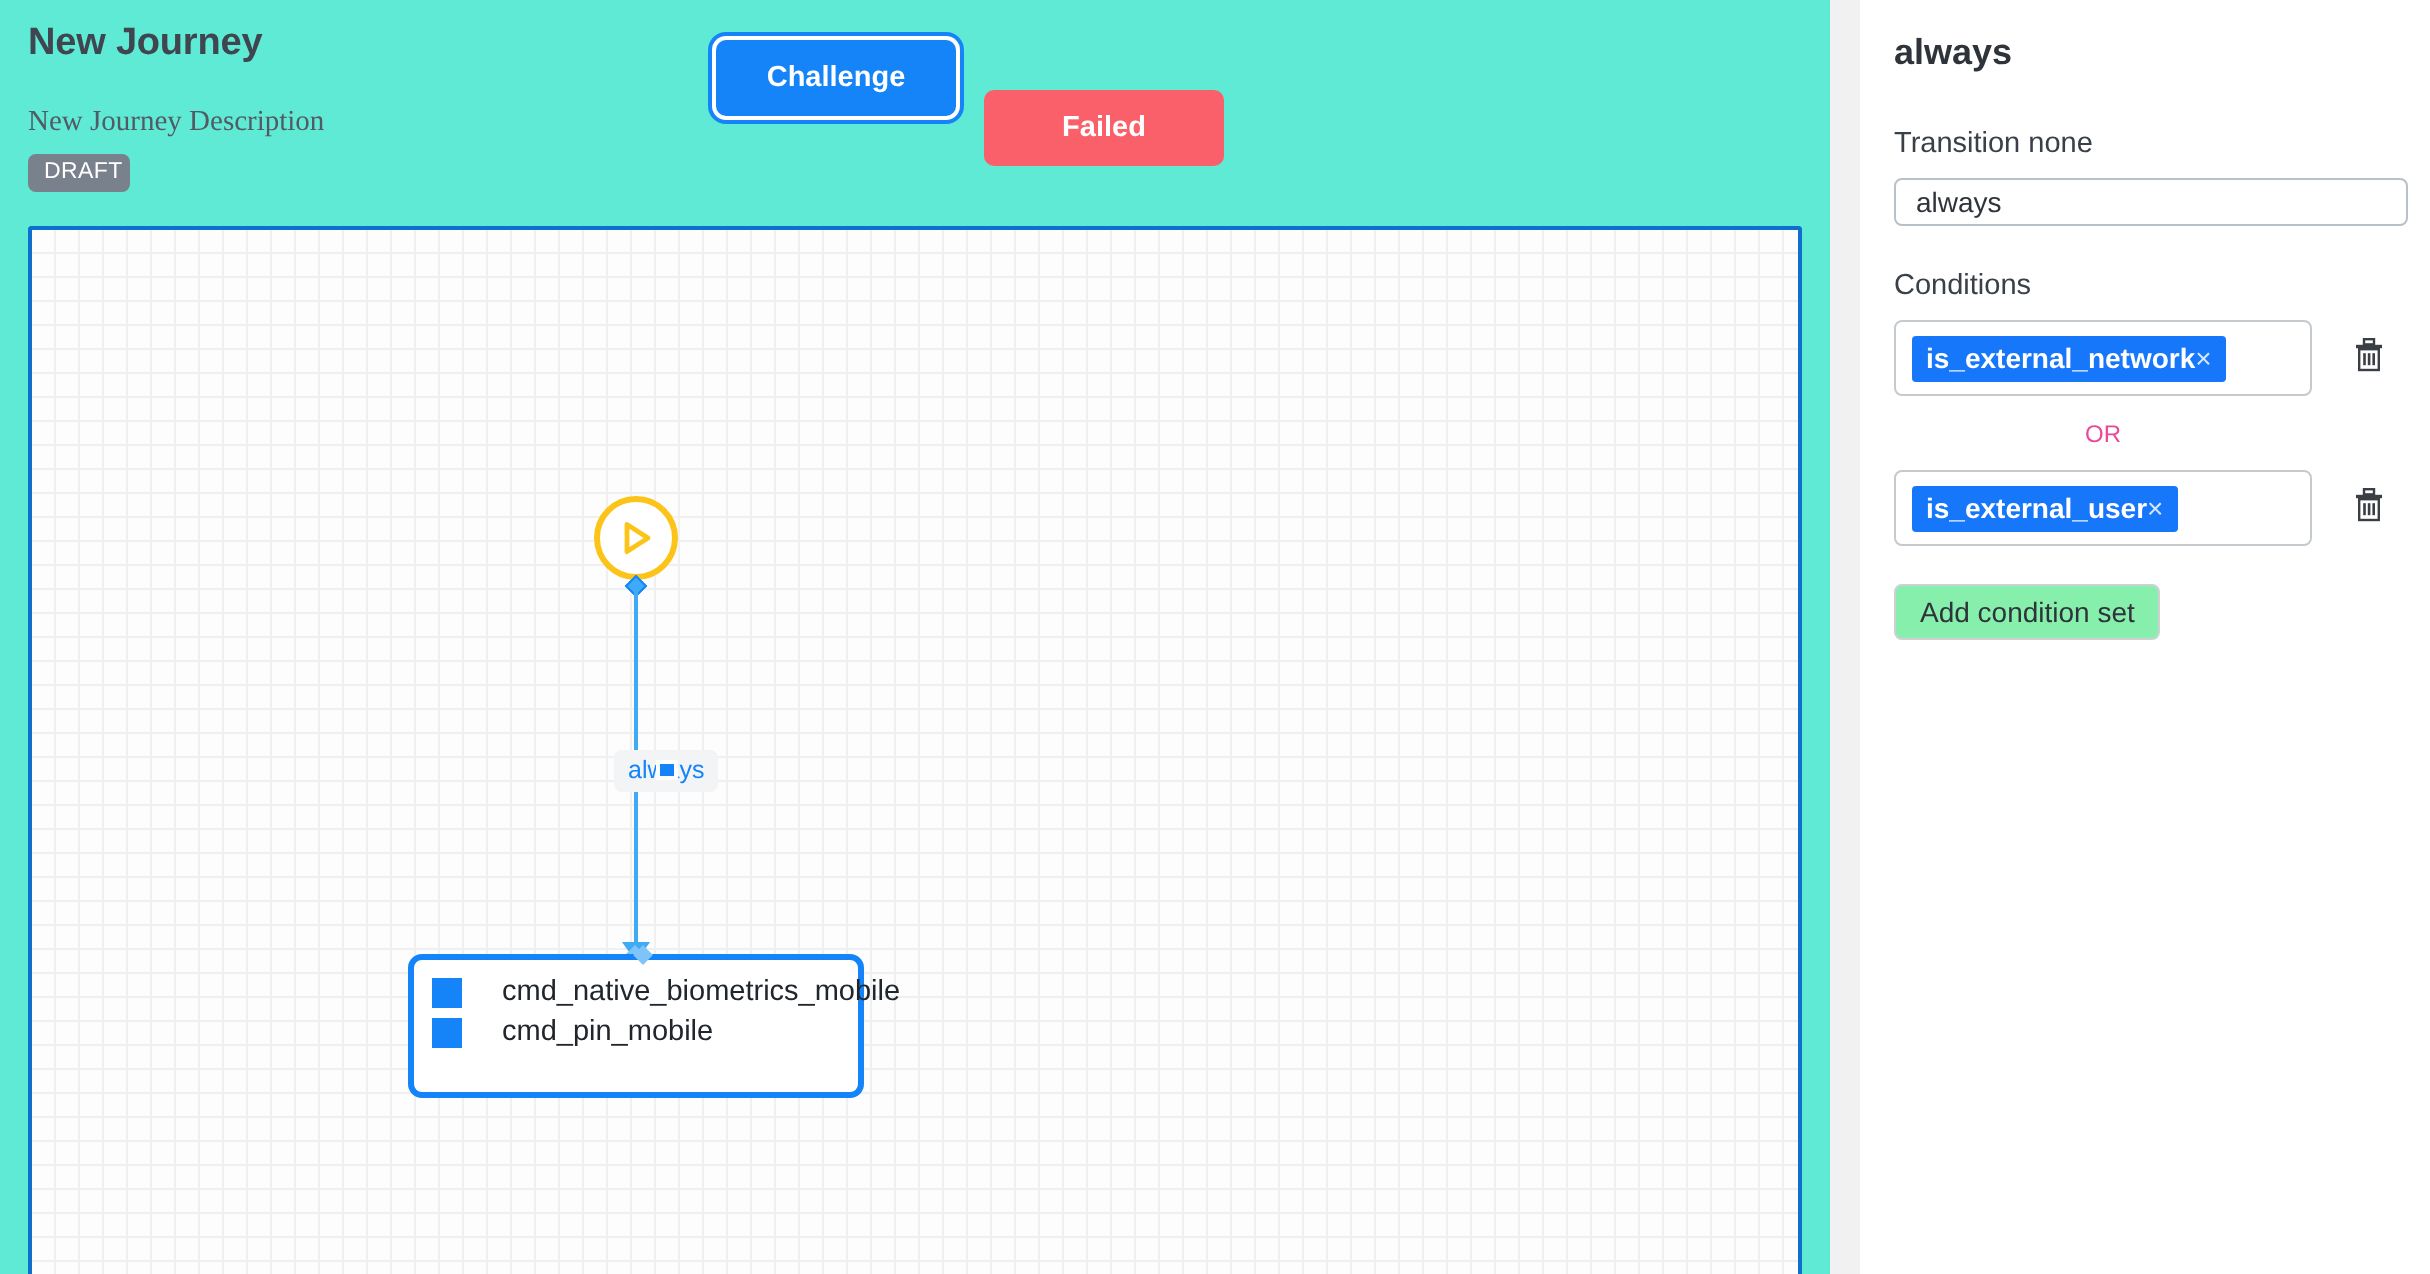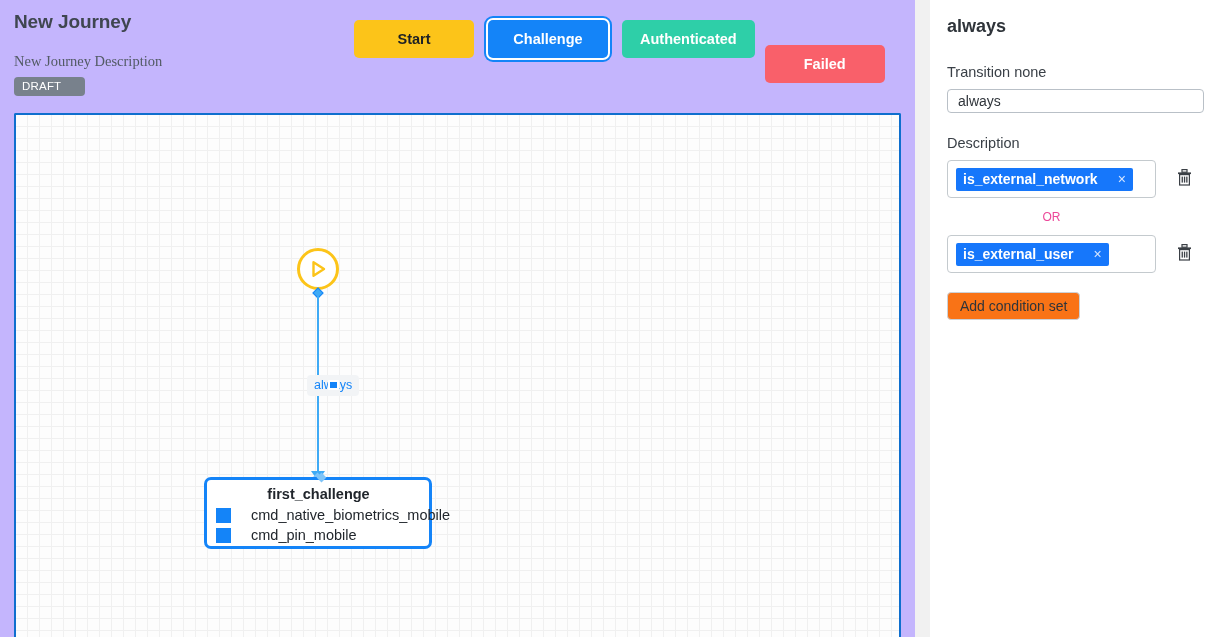--- a/index.html
+++ b/index.html
@@ -17,21 +17,21 @@
     width: 1215px;
     height: 637px;
     display: flex;
   }
 
   
   .editor {
     position: relative;
     width: 915px;
     height: 637px;
-    background: #c4b5fd;
+    background: #5eead4;
     flex: 0 0 915px;
   }
 
   .journey-header {
     position: absolute;
     left: 14px;
     top: 10px;
     width: 330px;
   }
   .journey-title {
@@ -44,21 +44,21 @@
   .journey-desc {
     font-size: 14.5px;
     color: #525a64;
     line-height: 20px;
     margin-top: 17px;
     font-family: Liberation Serif, serif;
   }
   .draft-badge {
     display: inline-block;
     margin-top: 6px;
-    padding: 2px 24px 3px 8px;
+    padding: 2px 4px 3px 8px;
     background: #78818c;
     color: #ffffff;
     font-size: 11.5px;
     border-radius: 4px;
     line-height: 14px;
     letter-spacing: 0.2px;
   }
 
   .state-buttons {
     position: absolute;
@@ -308,21 +308,21 @@
     display: flex;
     align-items: center;
     flex-wrap: wrap;
     gap: 5px;
     background: #ffffff;
     cursor: text;
   }
   .cond-tag {
     display: inline-flex;
     align-items: center;
-    gap: 20px;
+    gap: 0;
     background: #1677fb;
     color: #ffffff;
     font-size: 14px;
     font-weight: bold;
     padding: 2px 7px 3px 7px;
     border-radius: 2px;
     line-height: 18px;
     white-space: nowrap;
   }
   .cond-tag-x {
@@ -350,21 +350,21 @@
     font-size: 12px;
     font-weight: normal;
     color: #ec4899;
     line-height: 20px;
     margin: 9px 0 8px 0;
   }
   .add-cond-btn {
     margin-top: 19px;
     height: 28px;
     padding: 0 12px;
-    background: #f97316;
+    background: #86efac;
     border: 1px solid #ccd1d6;
     border-radius: 4px;
     font-family: "Liberation Sans", sans-serif;
     font-size: 14px;
     color: #2f343a;
     cursor: pointer;
     line-height: 26px;
   }
   .hint-text {
     margin-top: 22px;
@@ -386,23 +386,21 @@
 
   <div class="editor">
 
     <div class="journey-header">
       <div class="journey-title">New Journey</div>
       <div class="journey-desc">New Journey Description</div>
       <div class="draft-badge">DRAFT</div>
     </div>
 
     <div class="state-buttons">
-      <button class="state-btn start">Start</button>
       <button class="state-btn challenge">Challenge</button>
-      <button class="state-btn authenticated">Authenticated</button>
       <button class="state-btn failed">Failed</button>
     </div>
 
     <div class="canvas-wrap">
       <div class="canvas-inner">
 
         <div class="start-node">
           <span>
             <svg width="20" height="20" viewBox="0 0 20 20">
               <path d="M5.5 3.2 L16 10 L5.5 16.8 Z" fill="none" stroke="#fcc419" stroke-width="2.4" stroke-linejoin="round"></path>
@@ -413,21 +411,20 @@
 
         <div class="edge-line"></div>
         <div class="edge-arrow"></div>
         <div class="edge-arrow-handle"></div>
 
         <div class="edge-label">always</div>
         <div class="edge-label-chip"></div>
 
         <div class="flow-node">
           <div class="node-top-handle"></div>
-          <div class="flow-node-title">first_challenge</div>
           <div class="flow-node-row">
             <span class="node-swatch"></span>
             <span class="node-row-label">cmd_native_biometrics_mobile</span>
           </div>
           <div class="flow-node-row">
             <span class="node-swatch"></span>
             <span class="node-row-label">cmd_pin_mobile</span>
           </div>
         </div>
 
@@ -439,21 +436,21 @@
 
   <div class="side-panel">
 
     <div class="panel-title">always</div>
 
     <div class="field-label">Transition none</div>
     <input class="text-input" type="text" value="always" style="">
 
     <div class="section-gap"></div>
 
-    <div class="field-label">Description</div>
+    <div class="field-label">Conditions</div>
 
     <div class="cond-row">
       <div class="cond-box">
         <span class="cond-tag">
           <span>is_external_network</span>
           <span class="cond-tag-x">×</span>
         </span>
       </div>
       <button class="trash-btn">
         <span>

